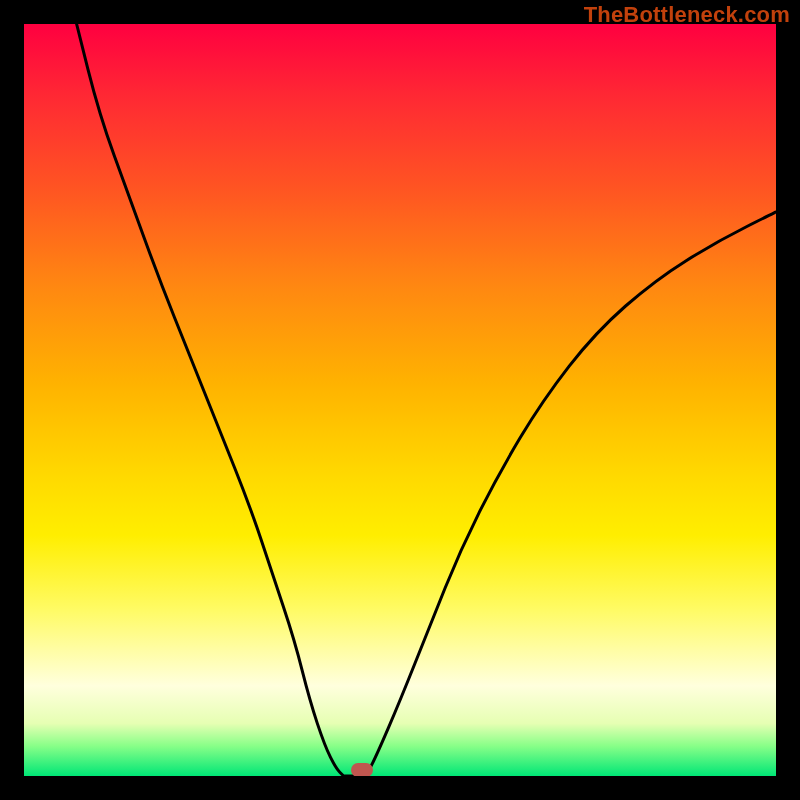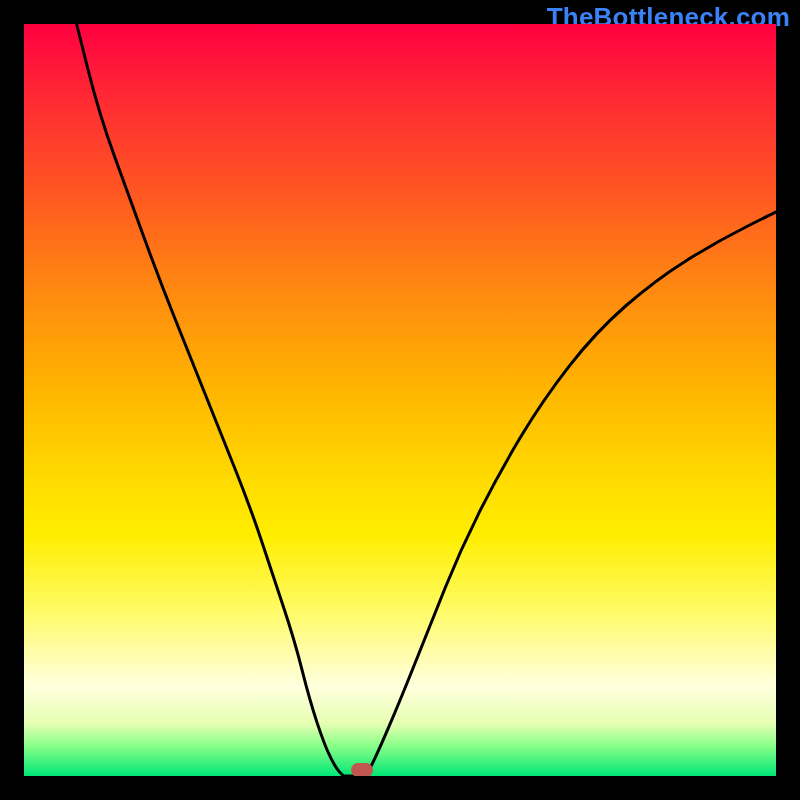--- a/index.html
+++ b/index.html
@@ -52,23 +52,23 @@
     height: 14px;
     border-radius: 7px;
     background: #c0564f;
     transform: translate(-50%, -50%);
   }
   .watermark {
     position: absolute;
     top: 2px;
     right: 10px;
     font-family: Arial, Helvetica, sans-serif;
-    font-size: 26px;
+    font-size: 22px;
     font-weight: bold;
-    color: #3b82f6;
+    color: #c2410c;
     letter-spacing: 0.2px;
   }
 </style>
 </head>
 <body>
 
 <div class="frame">
   <div class="watermark">TheBottleneck.com</div>
   <div class="plot">
     <div class="gradient"></div>

